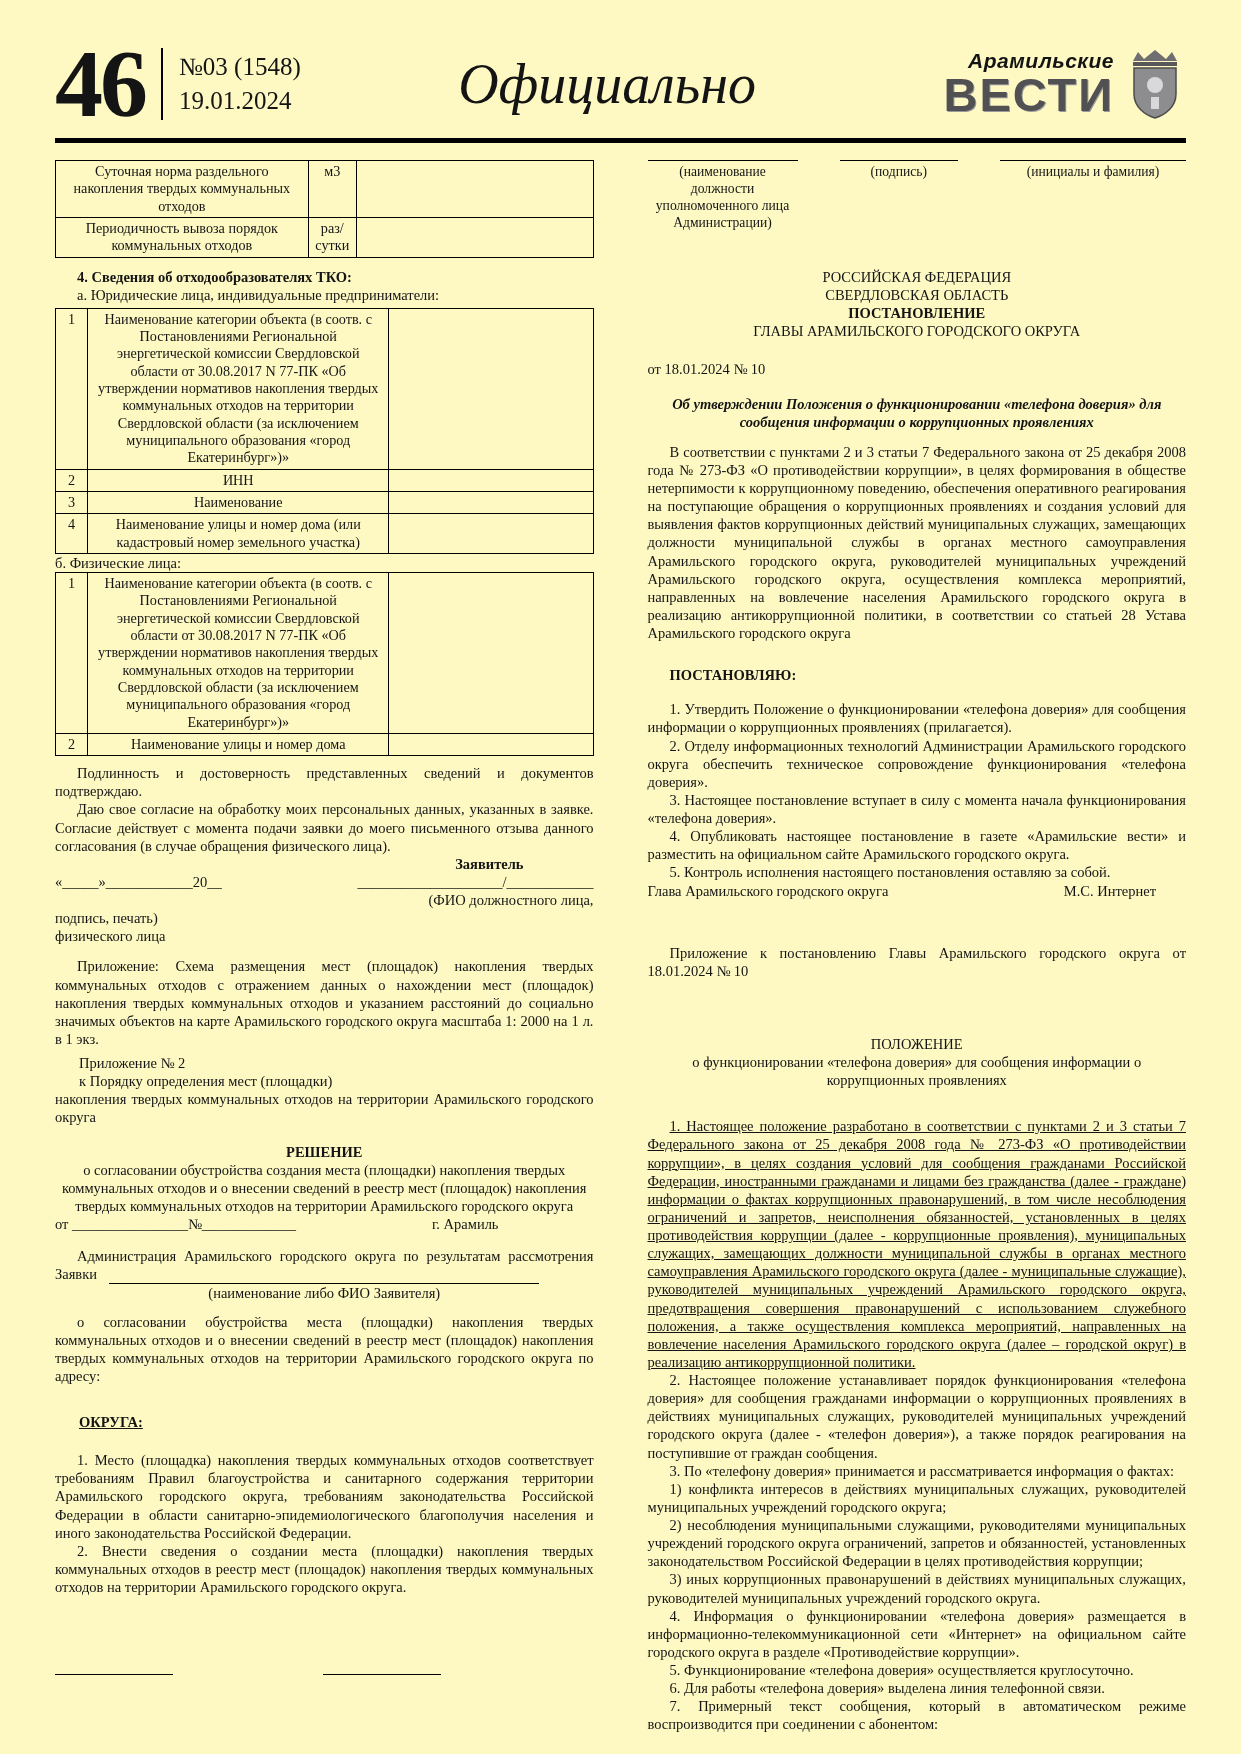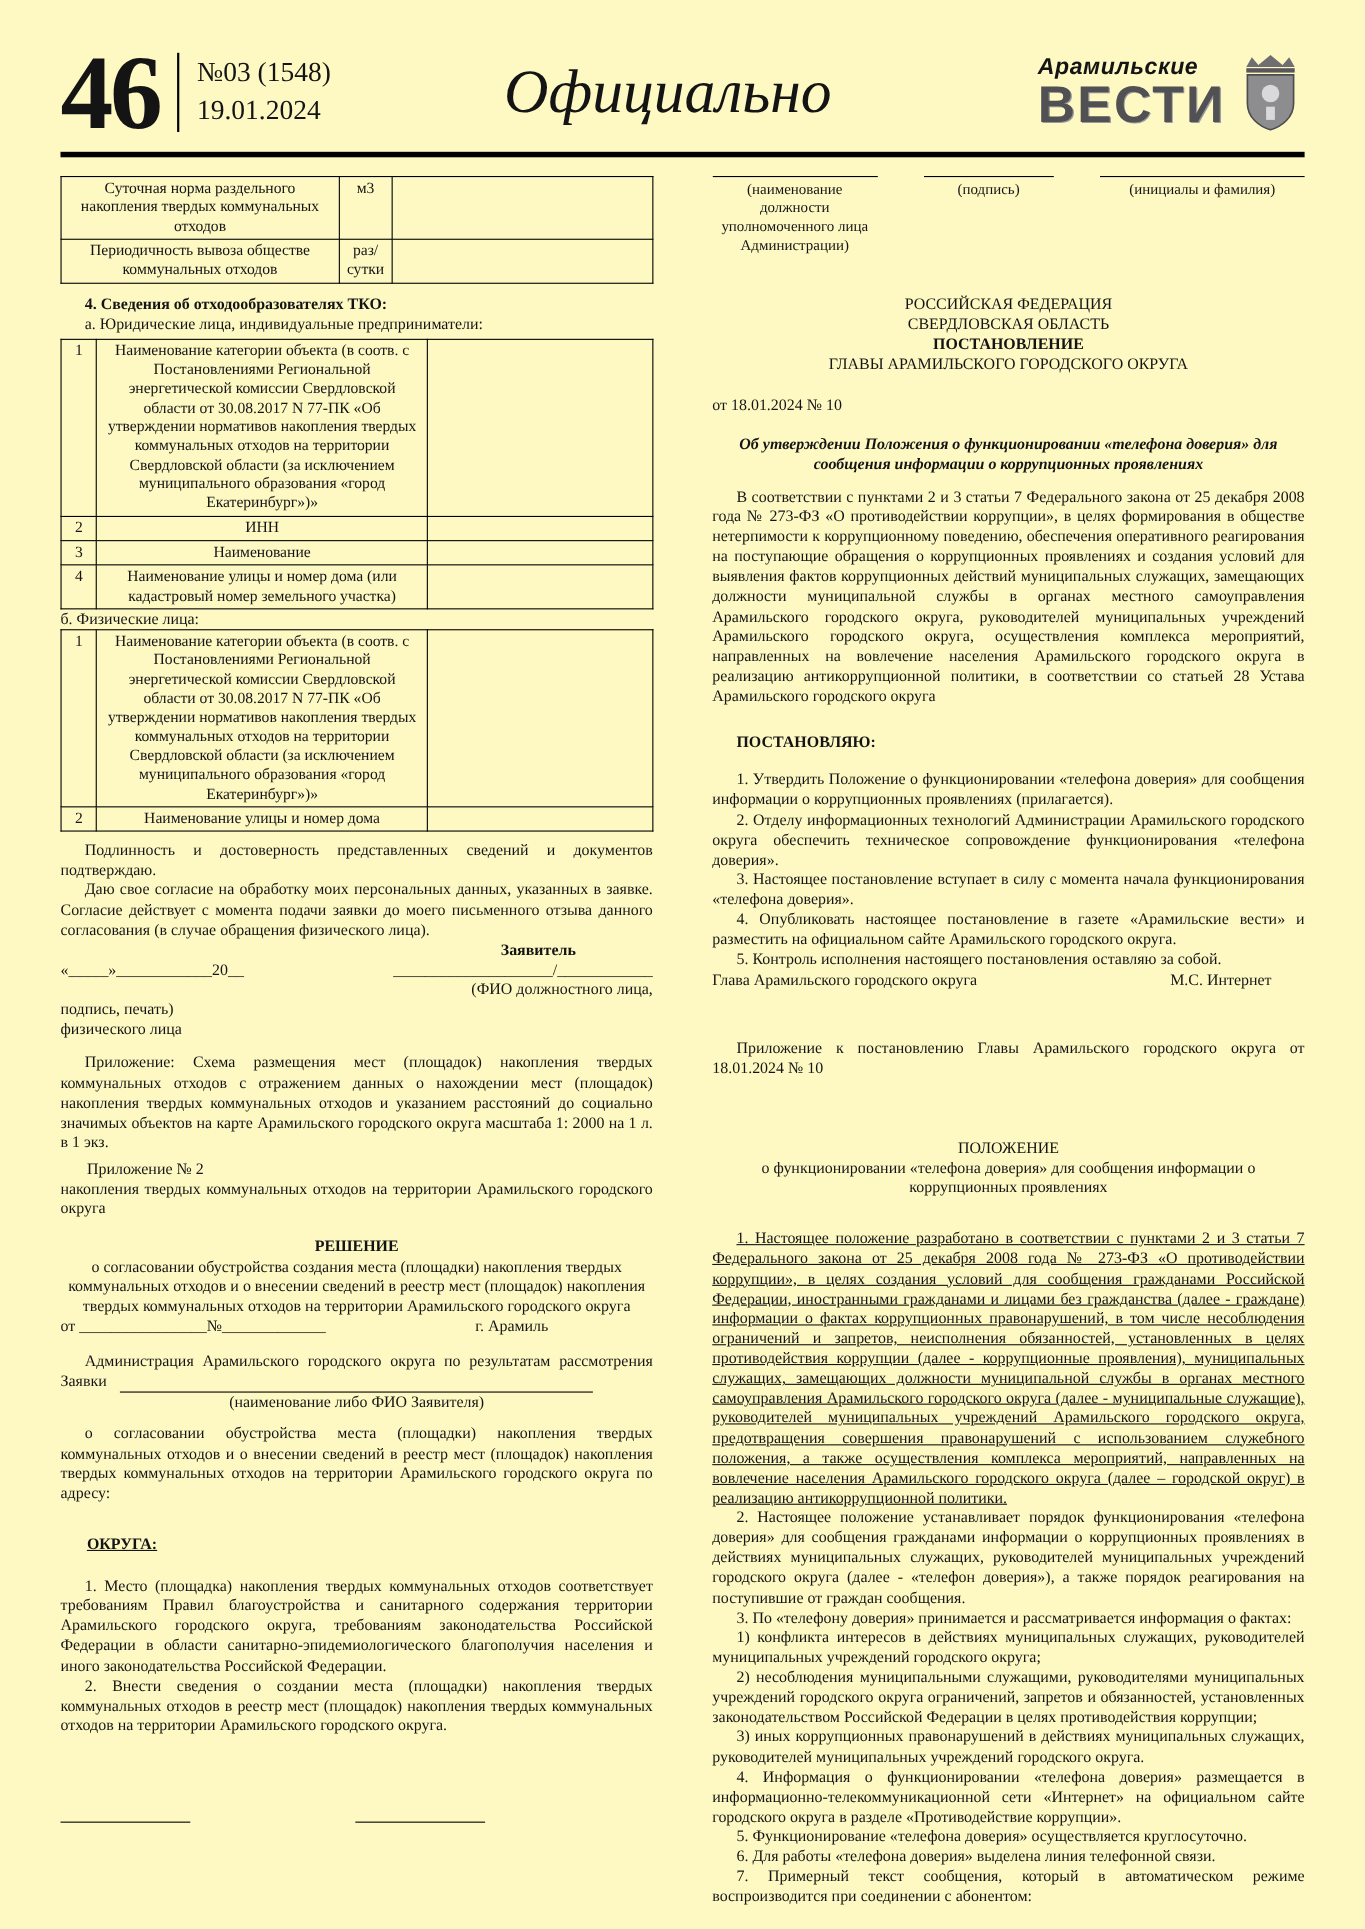--- a/index.html
+++ b/index.html
@@ -5,21 +5,21 @@
   html,body{margin:0;padding:0;background:#d9d9d9;}
   .page{width:1241px;height:1754px;margin:0 auto;background:#fef9c3;position:relative;
         font-family:"Liberation Serif","DejaVu Serif",serif;color:#141414;overflow:hidden;box-sizing:border-box;}
   
   .header{position:absolute;top:36px;left:55px;right:55px;height:96px;display:flex;align-items:center;}
   .pagenum{font-size:96px;font-weight:bold;line-height:.88;letter-spacing:-3px;}
   .issue{border-left:2px solid #000;margin-left:16px;padding-left:16px;height:72px;
          display:flex;flex-direction:column;justify-content:center;font-size:25px;line-height:1.35;}
   .section-title{flex:1;text-align:center;font-style:italic;font-size:56px;padding-right:30px;}
   .brand{display:flex;align-items:center;gap:10px;}
-  .brand-text{display:flex;flex-direction:column;align-items:flex-start;line-height:1;}
+  .brand-text{display:flex;flex-direction:column;align-items:flex-end;line-height:1;}
   .brand-top{font-family:"Liberation Sans",sans-serif;font-weight:bold;font-style:italic;font-size:21px;letter-spacing:.5px;}
   .brand-bottom{font-family:"Liberation Sans",sans-serif;font-weight:bold;font-size:47px;letter-spacing:2px;
                 color:#515153;text-shadow:1px 1px 0 #9a9a9c;}
   .crest{width:62px;height:74px;}
   .header-rule{position:absolute;top:138px;left:55px;right:55px;height:5px;background:#000;}
   
   .content{position:absolute;top:160px;left:55px;right:55px;display:flex;gap:54px;}
   .col{width:546px;font-size:14.5px;line-height:1.25;text-align:justify;}
   
   .p{margin:0;text-indent:22px;text-align:justify;}
@@ -85,21 +85,21 @@
     <section class="col">
 
       <table class="tbl">
         <tbody>
             <tr>
           <td class="top-lbl">Суточная норма раздельного накопления твердых коммунальных отходов</td>
           <td class="top-unit">м3</td>
           <td></td>
         </tr>
         <tr>
-          <td class="top-lbl">Периодичность вывоза обществе коммунальных отходов</td>
+          <td class="top-lbl">Периодичность вывоза порядок коммунальных отходов</td>
           <td class="top-unit">раз/сутки</td>
           <td></td>
         </tr>
       </tbody>
         </table>
 
       <p class="p b mt10">4. Сведения об отходообразователях ТКО:</p>
       <p class="p">а. Юридические лица, индивидуальные предприниматели:</p>
 
       <table class="tbl mt4">
@@ -152,20 +152,21 @@
         <span>«_____»____________20__</span>
         <span>____________________/____________</span>
       </div>
       <p class="pn tr">(ФИО должностного лица,</p>
       <p class="pn">подпись, печать)</p>
       <p class="pn">физического лица</p>
 
       <p class="p mt12">Приложение: Схема размещения мест (площадок) накопления твердых коммунальных отходов с отражением данных о нахождении мест (площадок) накопления твердых коммунальных отходов и указанием расстояний до социально значимых объектов на карте Арамильского городского округа масштаба 1: 2000 на 1 л. в 1 экз.</p>
 
       <p class="pn ind mt6">Приложение № 2</p>
+      <p class="pn ind">к Порядку определения мест (площадки)</p>
       <p class="pn">накопления твердых коммунальных отходов на территории Арамильского городского округа</p>
 
       <p class="c b mt16">РЕШЕНИЕ</p>
       <p class="c">о согласовании обустройства создания места (площадки) накопления твердых коммунальных отходов и о внесении сведений в реестр мест (площадок) накопления твердых коммунальных отходов на территории Арамильского городского округа</p>
 
       <div class="from-line mt16">
         <span>от ________________№_____________</span>
         <span>г. Арамиль</span>
       </div>
 

